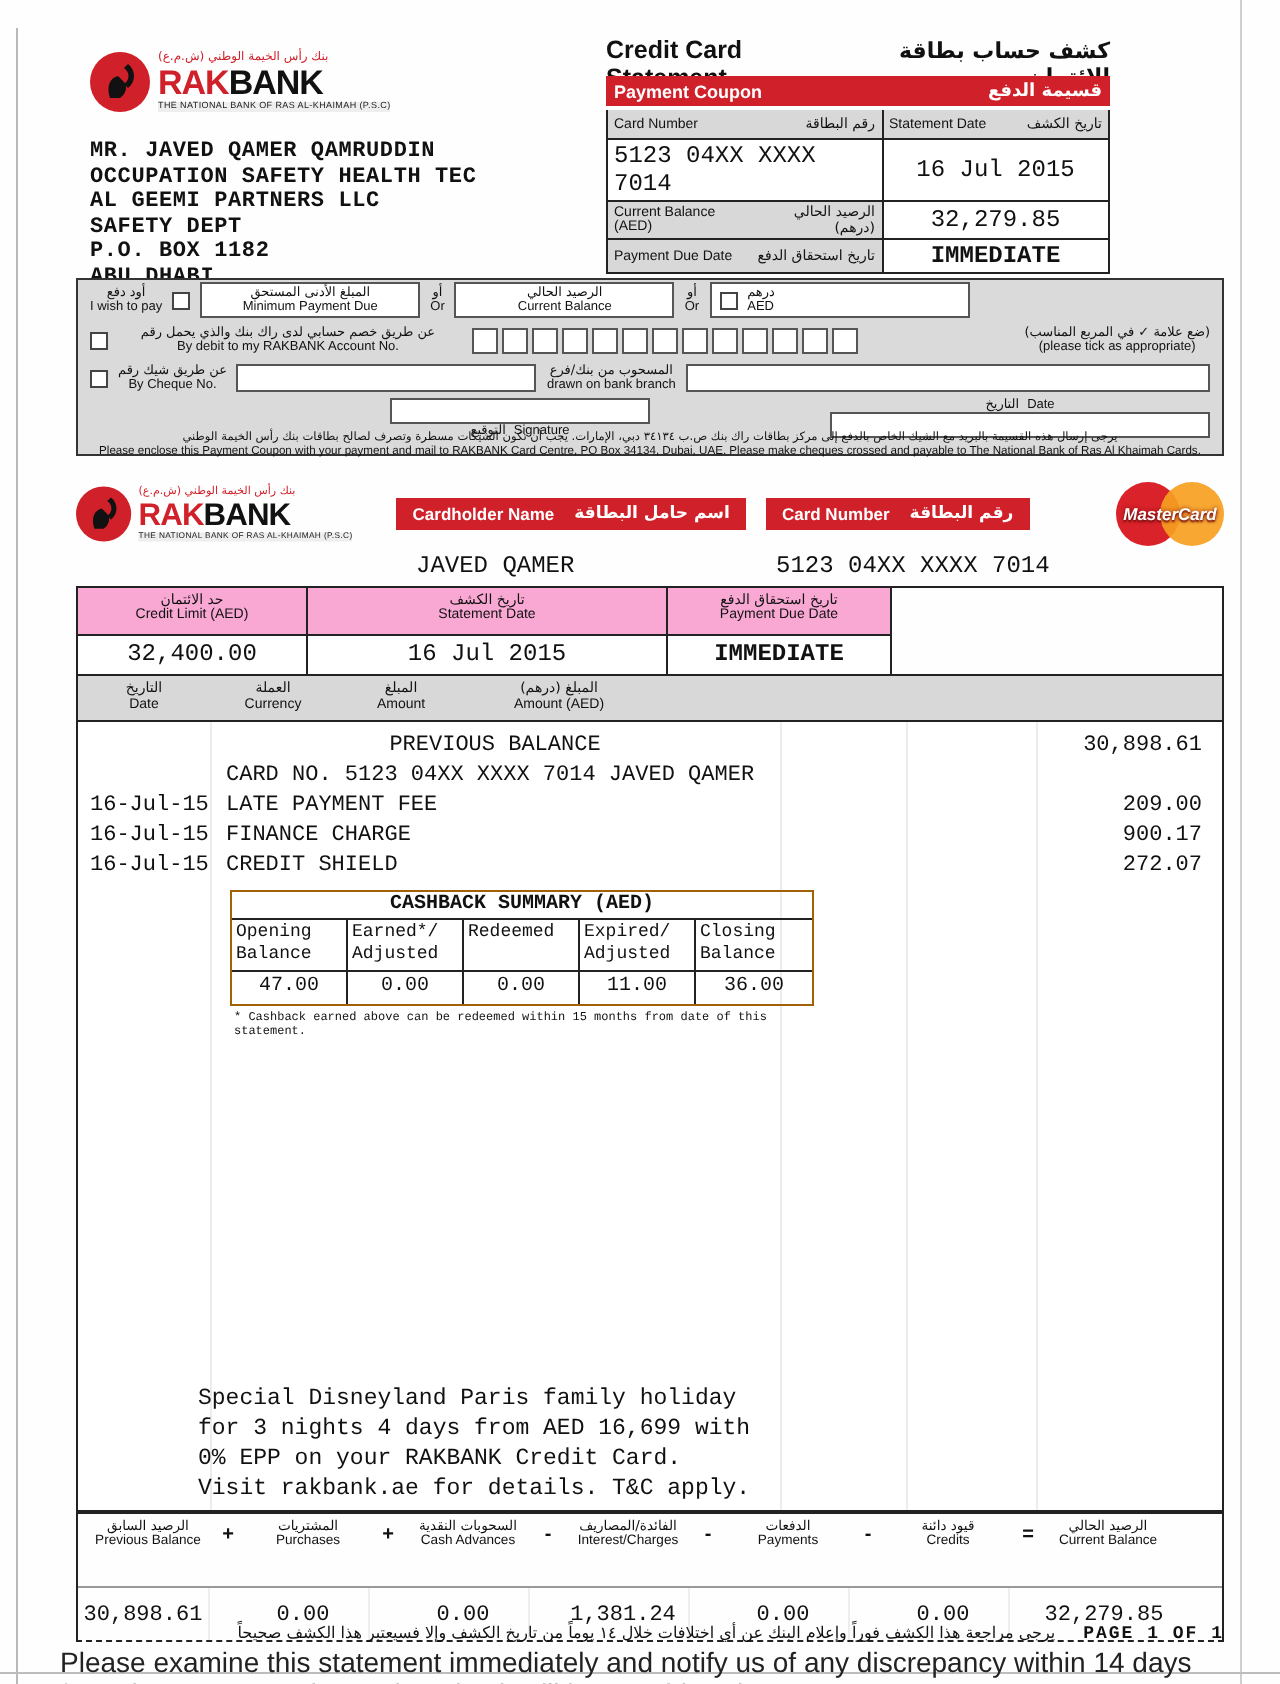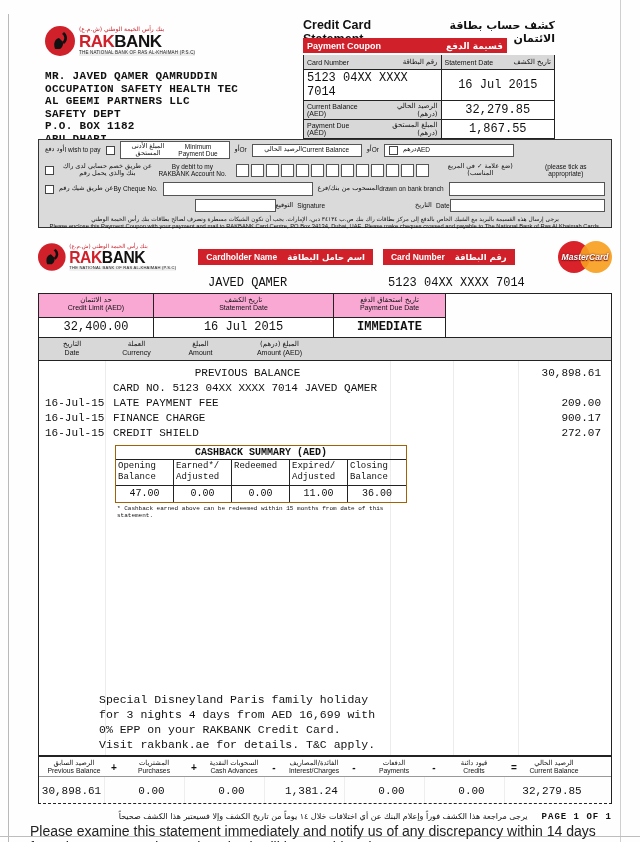--- a/index.html
+++ b/index.html
@@ -23,34 +23,34 @@
   .rak-name .red { color:#d0202a; }
   .rak-tag { font-size:4.5px; color:#222; background:#eee; margin-top:1px; letter-spacing:0.2px; }
 
   .logo-top { position:absolute; left:45px; top:26px; }
   .address { position:absolute; left:45px; top:70px; font-size:11px; font-weight:bold; line-height:12.5px; letter-spacing:0.3px; }
 
   
   .stmt-head { position:absolute; left:303px; top:18px; width:252px; display:flex; justify-content:space-between; align-items:baseline; }
   .stmt-title-en { font-size:12.5px; font-weight:bold; }
   .stmt-title-ar { font-size:11px; font-weight:bold; }
-  .redbar { position:absolute; left:303px; top:38px; width:204px; height:15px; background:#d0202a; color:#fff;
+  .redbar { position:absolute; left:303px; top:38px; width:252px; height:15px; background:#d0202a; color:#fff;
             display:flex; justify-content:space-between; align-items:center; padding:0 4px; font-size:9px; font-weight:bold; }
   .fields { position:absolute; left:303px; top:55px; width:252px; border:1px solid #222; border-top:none; font-size:7px; }
   .frow { display:flex; border-top:1px solid #222; }
   .fcell { padding:1px 3px; min-height:14px; display:flex; justify-content:space-between; align-items:center; }
   .flabel { background:#d8d8d8; }
   .fvalue { background:#fff; justify-content:center; font-size:12px; }
   .w55 { width:55%; border-right:1px solid #222; }
   .w45 { width:45%; }
 
   
   .slip { position:absolute; left:38px; top:139px; width:574px; height:89px; background:#dadada; border:1px solid #333; font-size:6.5px; }
   .slip-row { display:flex; align-items:center; gap:5px; padding:0 6px; }
-  .stack { display:flex; align-items:center; line-height:1.15; text-align:center; }
+  .stack { display:flex; flex-direction:column; align-items:center; line-height:1.15; text-align:center; }
   .wbox { background:#fff; border:1px solid #555; padding:1px 4px; min-height:13px; display:flex; align-items:center; justify-content:center; }
   .chk { width:9px; height:9px; background:#fff; border:1px solid #444; flex:0 0 auto; }
   .acct-box { width:13px; height:13px; background:#fff; border:1px solid #555; margin-left:2px; }
   .slip-note { text-align:center; line-height:1.25; font-size:5.8px; padding:1px 8px 0 8px; }
 
   
   .sec2 { position:absolute; left:38px; top:240px; width:574px; display:flex; align-items:center; gap:10px; }
   .badge { background:#d0202a; color:#fff; font-weight:bold; font-size:8.5px; padding:3px 8px; display:flex; gap:10px; align-items:center; white-space:nowrap; }
   .mc { width:54px; height:34px; position:relative; flex:0 0 auto; }
   .mc .c1,.mc .c2 { position:absolute; top:1px; width:32px; height:32px; border-radius:50%; }
@@ -92,21 +92,21 @@
   .cb-cell:last-child { border-right:none; }
   .cb-h { height:26px; border-bottom:1px solid #222; }
   .cb-v { text-align:center; font-size:10px; padding:2px; }
   .cb-note { font-size:6px; margin-top:2px; padding-left:2px; }
 
   
   .promo { position:absolute; left:60px; bottom:3px; width:400px; font-size:11.5px; line-height:15px; }
 
   
   .totals { position:absolute; left:38px; top:756px; width:574px; border:1px solid #222; border-bottom:1px dashed #222; }
-  .tot-head { display:flex; align-items:center; font-size:6.8px; padding:2px 2px 0 2px; border-bottom:1px solid #999; }
+  .tot-head { display:flex; align-items:center; font-size:6.8px; padding:2px 2px 17px 2px; border-bottom:1px solid #999; }
   .tot-col { text-align:center; line-height:1.25; }
   .tot-op { width:14px; text-align:center; font-size:10px; font-weight:bold; }
   .tcw { width:66px; }
   .tot-vals { display:flex; align-items:center; }
   .tot-val { width:66px; text-align:center; font-size:11px; padding:8px 0 6px 0; border-right:1px solid #eee; }
   .tot-spacer { width:14px; }
 
   
   .footer { position:absolute; left:30px; top:812px; width:582px; }
   .f1 { display:flex; justify-content:flex-end; align-items:baseline; gap:14px; }
@@ -169,27 +169,20 @@
     <div class="frow">
       <div class="fcell fvalue mono w55">5123 04XX XXXX 7014</div>
       <div class="fcell fvalue mono w45">16 Jul 2015</div>
     </div>
     <div class="frow">
       <div class="fcell flabel w55">
         <span>Current Balance (AED)</span>
           <span class="ar">الرصيد الحالي (درهم)</span>
       </div>
       <div class="fcell fvalue mono w45">32,279.85</div>
-    </div>
-    <div class="frow">
-      <div class="fcell flabel w55">
-        <span>Payment Due (AED)</span>
-          <span class="ar">المبلغ المستحق (درهم)</span>
-      </div>
-      <div class="fcell fvalue mono w45">1,867.55</div>
     </div>
     <div class="frow">
       <div class="fcell flabel w55">
         <span>Payment Due Date</span>
           <span class="ar">تاريخ استحقاق الدفع</span>
       </div>
       <div class="fcell fvalue mono w45" style="font-weight:bold;">IMMEDIATE</div>
     </div>
   </div>
 

